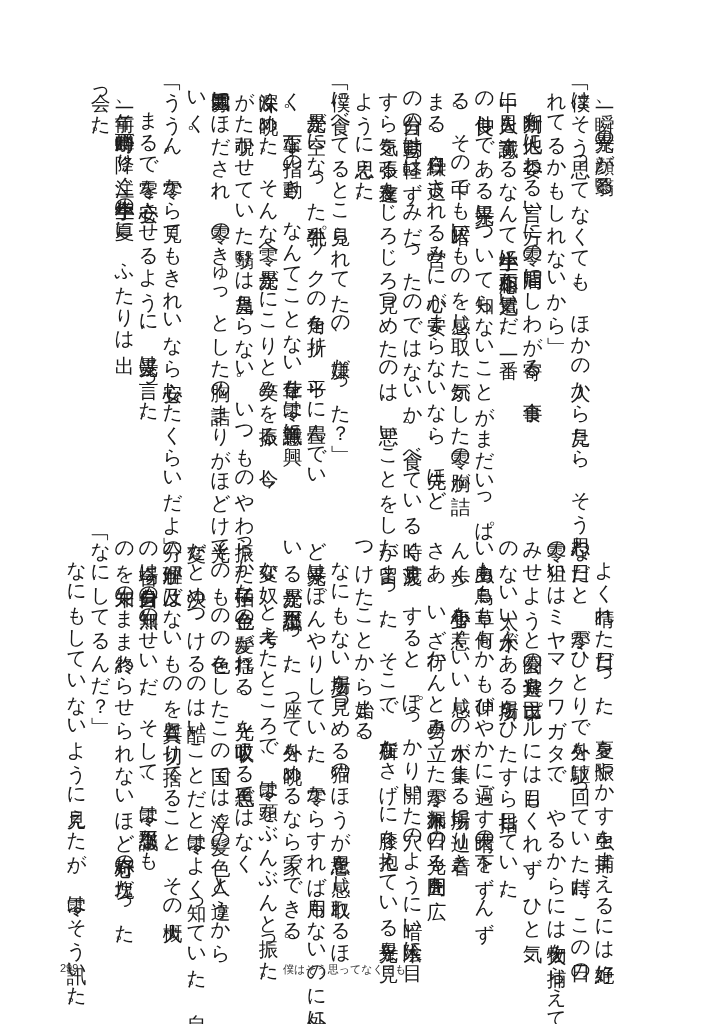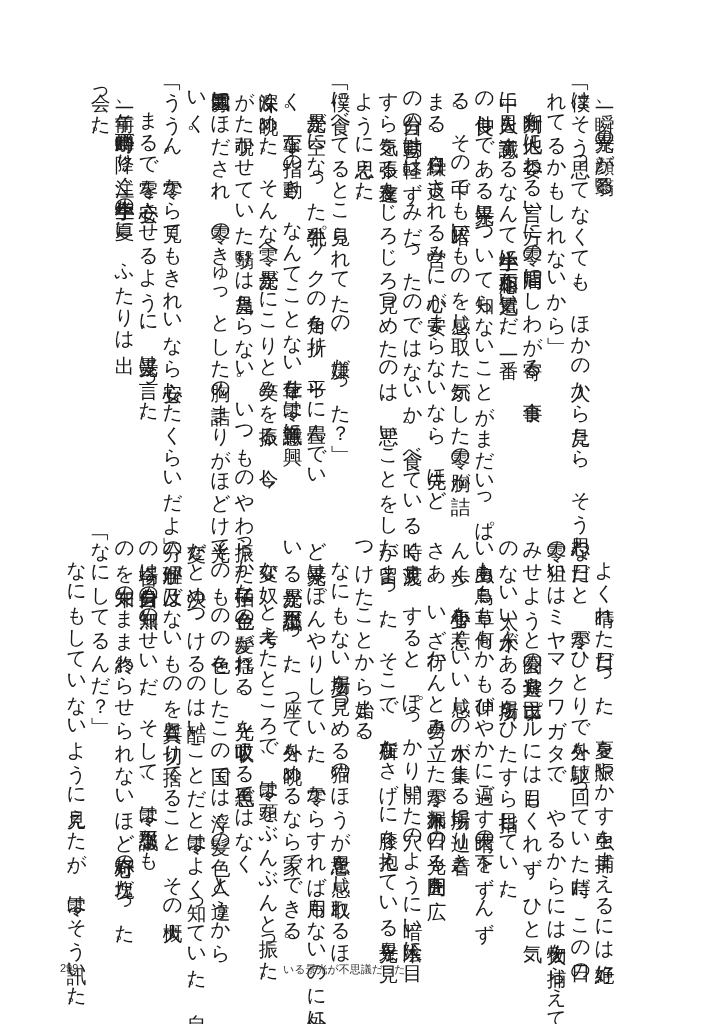--- a/index.html
+++ b/index.html
@@ -66,14 +66,14 @@
   <span class="line">変だと決めつけるのは酷いことだと零はよく知っていた。自</span>
   <span class="line">分の理解が及ばないものを異質と切り捨てること。その大概</span>
   <span class="line">の場合は自分自身の無知のせいだ。そして、零は不思議なも</span>
   <span class="line">のを未知のまま終わらせられないほど好奇心の塊だった。</span>
   <span class="line">「なにしてるんだ？」</span>
   <span class="line">　なにもしていないように見えたが、零はそう訊いた。もし</span>
 </div>
 
 <div class="footer">
   <span class="page-num">299</span>
-  <span class="running-title">いる景光が不思議だった</span>
+  <span class="running-title">僕はそう思ってなくても</span>
 </div>
 
 </body></html>

